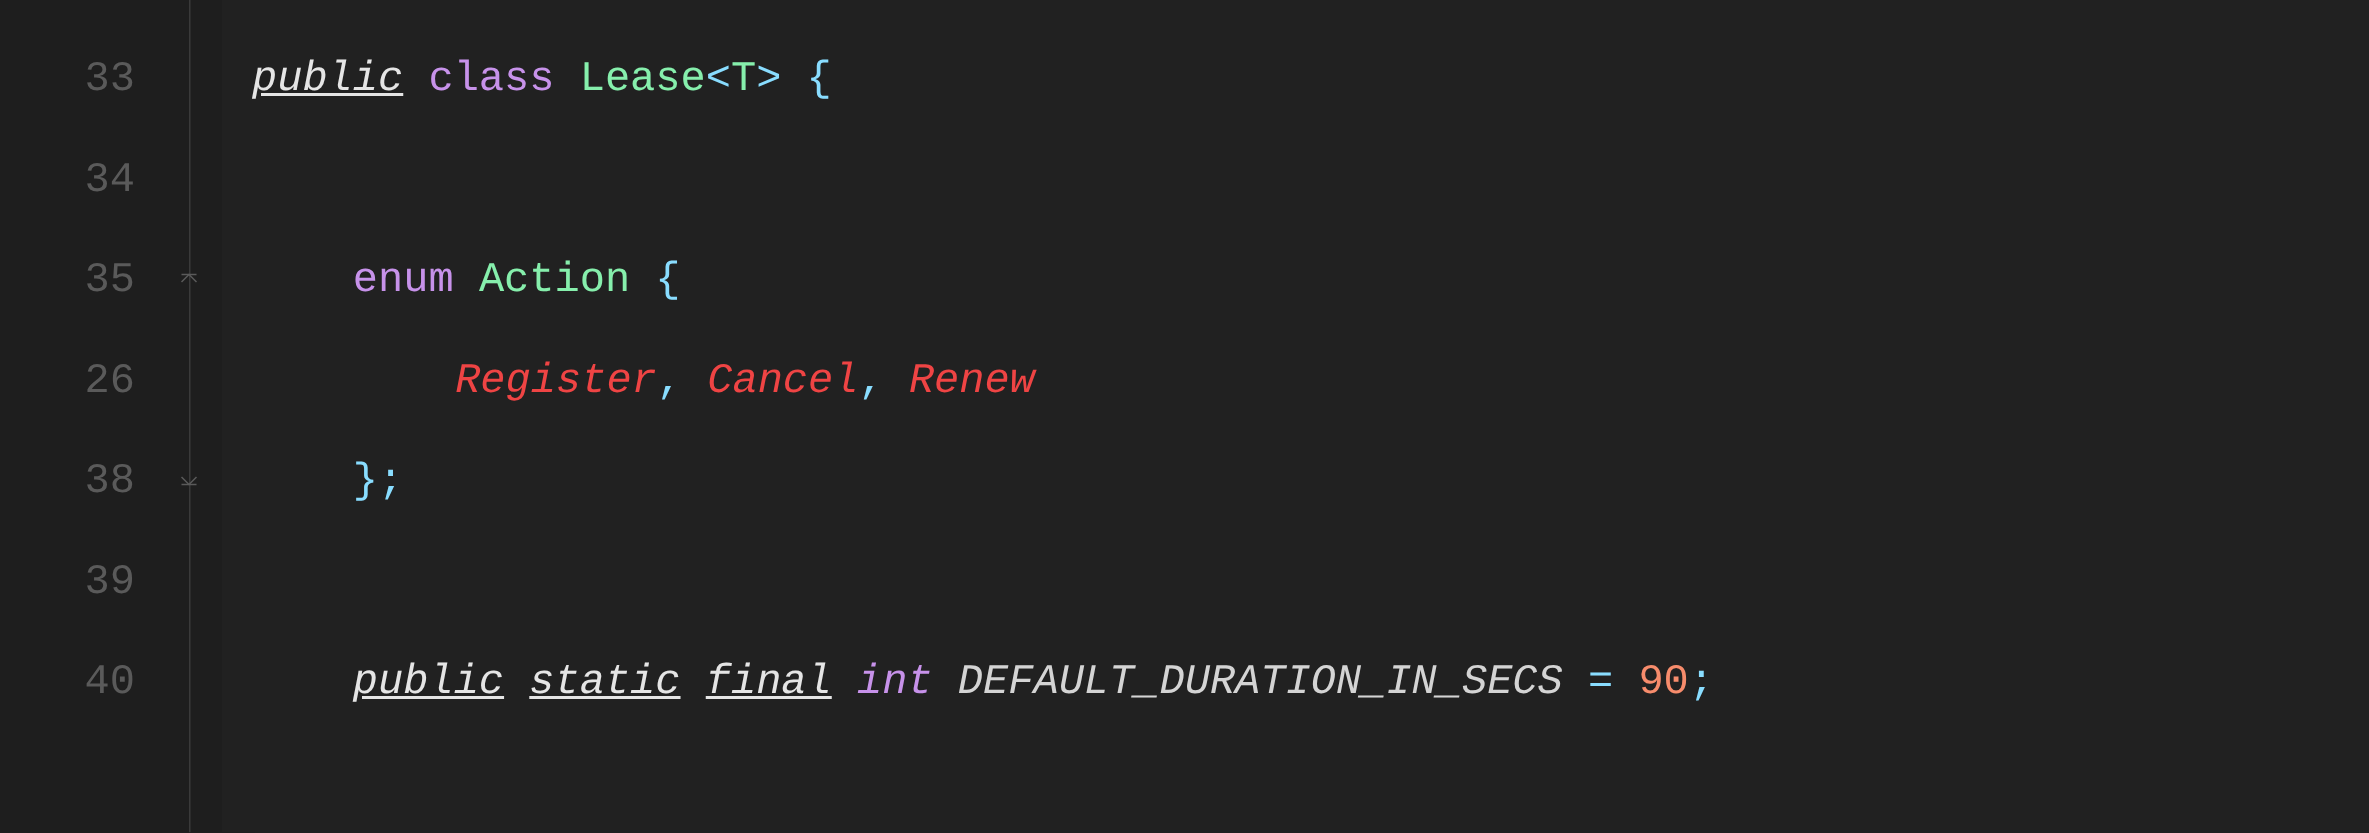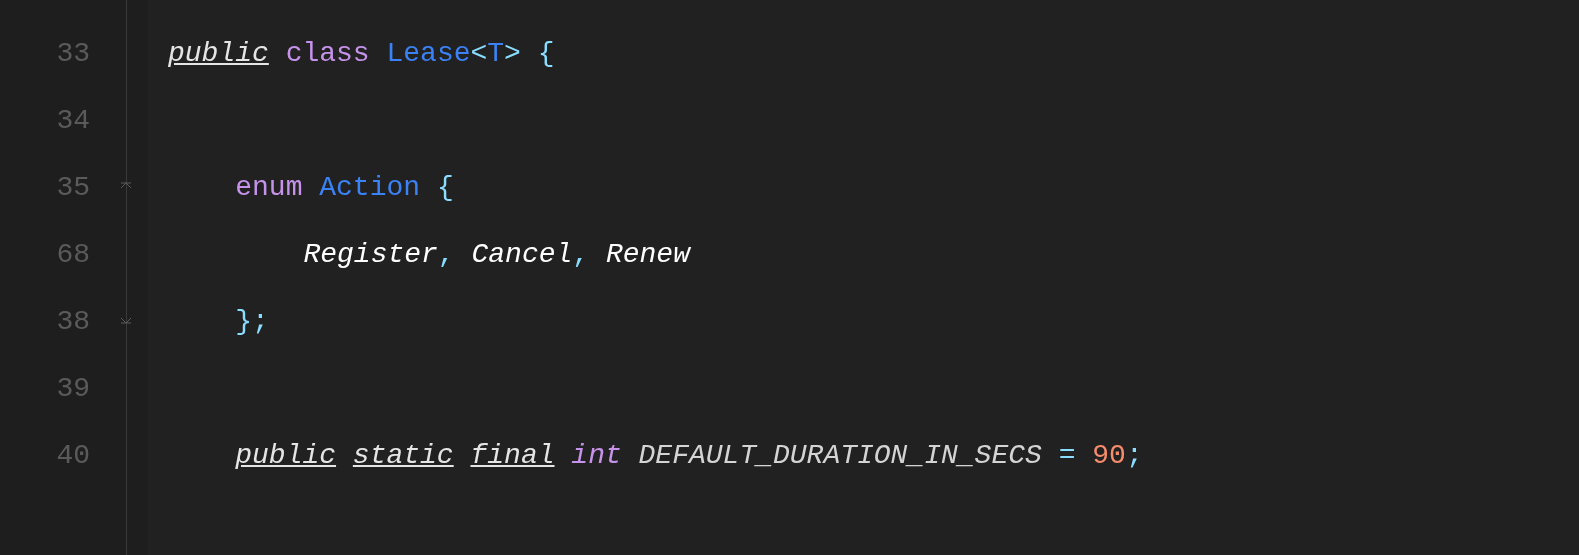--- a/index.html
+++ b/index.html
@@ -65,41 +65,41 @@
     line-height: 67px;
     white-space: pre;
     padding-left: 20px;
   }
   .indent-guide {
     display: inline-block;
     border-left: 1px solid #3a3a3a;
   }
   .kw-modifier { color: #e5e5e5; font-style: italic; text-decoration: underline; }
   .kw-class { color: #c792ea; }
-  .type-name { color: #3b82f6; text-align: right; }
+  .type-name { color: #86efac; text-align: right; }
   .generic { color: #89ddff; }
   .brace { color: #89ddff; }
-  .enum-const { color: #ffffff; font-style: italic; }
+  .enum-const { color: #ef4444; font-style: italic; }
   .comma { color: #89ddff; }
   .semi { color: #89ddff; }
   .kw-type { color: #c792ea; font-style: italic; }
   .const-name { color: #d4d4d4; font-style: italic; }
   .op { color: #89ddff; }
   .number { color: #f78c6c; }
   .sp { display: inline; }
 </style>
 </head>
 <body>
 
 <div class="editor">
   <div class="gutter">
     <div class="line-number">33</div>
     <div class="line-number">34</div>
     <div class="line-number">35</div>
-    <div class="line-number">68</div>
+    <div class="line-number">26</div>
     <div class="line-number">38</div>
     <div class="line-number">39</div>
     <div class="line-number">40</div>
   </div>
 
   <div class="fold-gutter">
     <div class="fold-line"></div>
     <div class="fold-marker" style="top:179px;">
       <svg width="14" height="14" viewBox="0 0 14 14">
           <path d="M2 9 L7 4 L12 9 L7 4 L2 9 Z" stroke="#5a5a5a" stroke-width="1" fill="none"></path>

